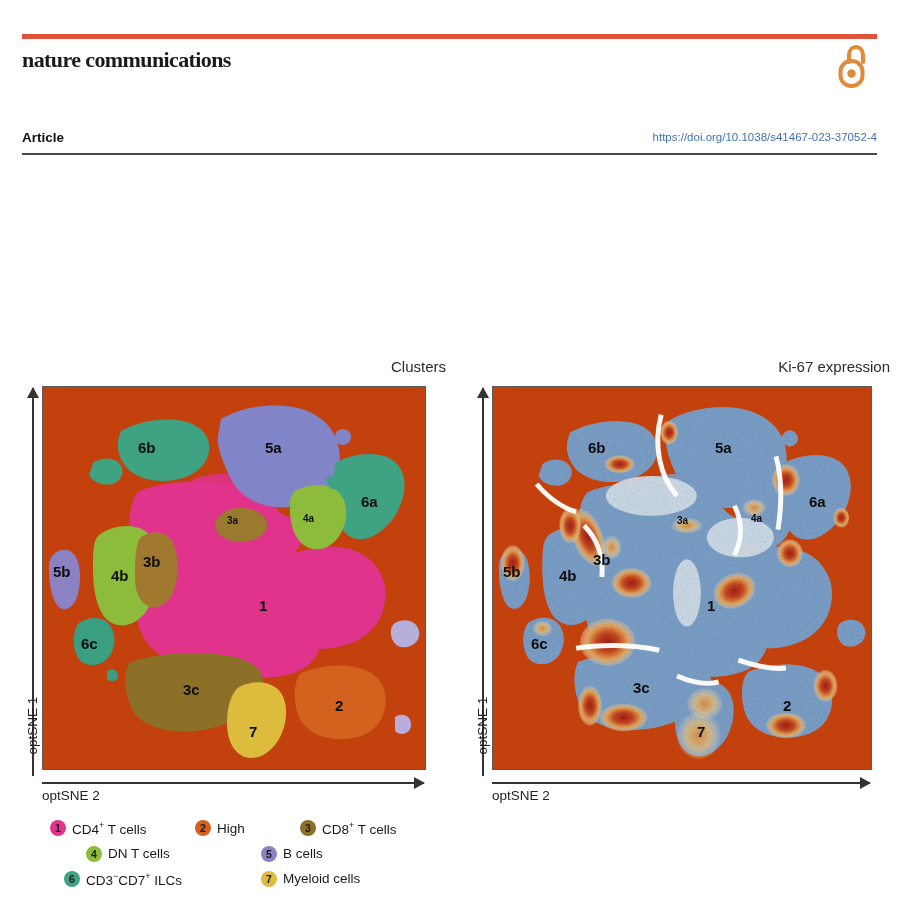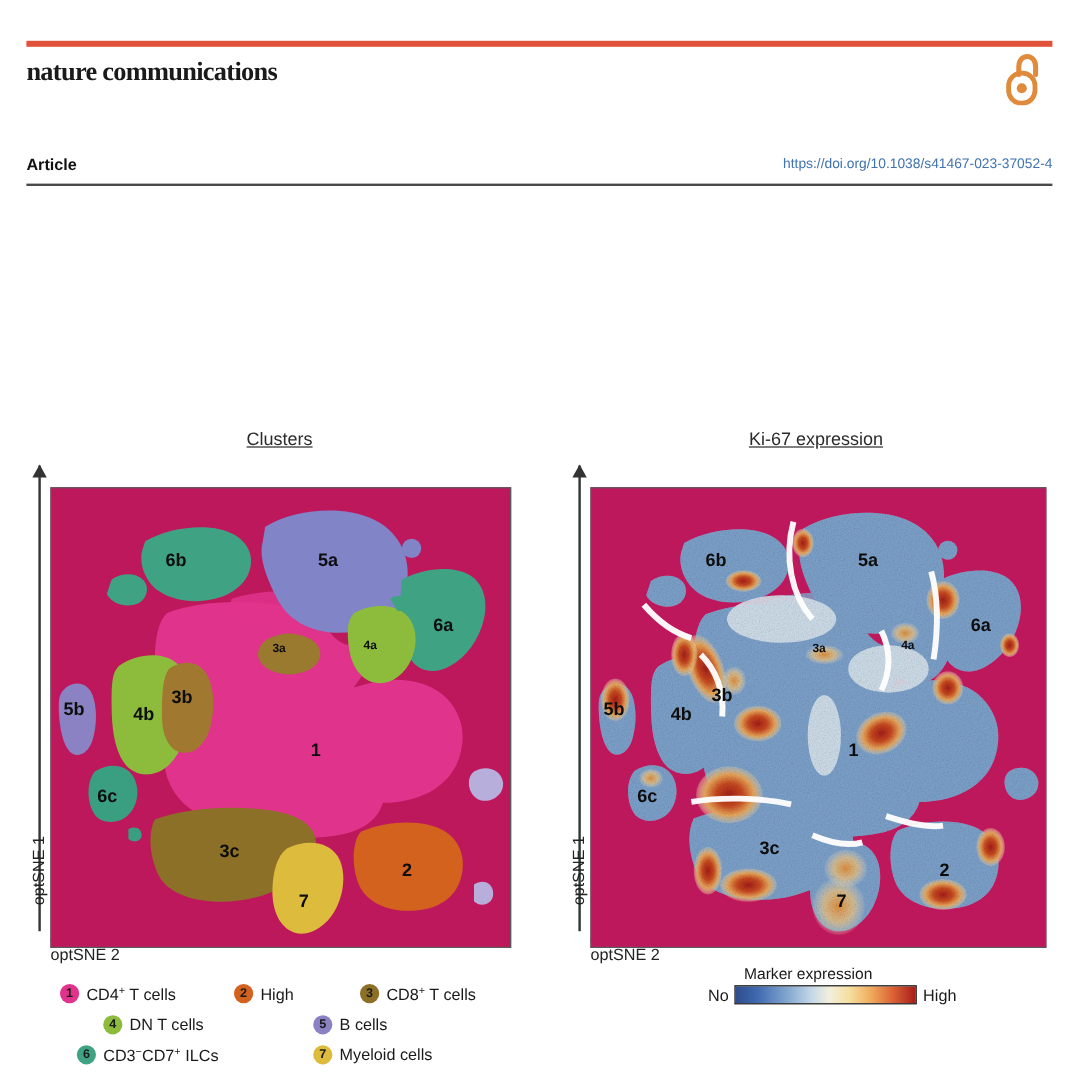--- a/index.html
+++ b/index.html
@@ -55,28 +55,28 @@
     line-height:1.12;
     letter-spacing:-0.8px;
     color:#000;
   }
 
   
   .figure{position:absolute;left:0;top:358px;width:899px;height:551px;}
 
   .panel{position:absolute;top:0;}
   .panel-title{
-    position:absolute;top:0;width:100%;text-align:center;
-    font-size:15px;color:#2b2b2b;text-decoration:underline;
+    position:absolute;top:0;width:100%;text-align:right;
+    font-size:15px;color:#2b2b2b;
   }
   .plot-frame{
-    position:absolute;top:48px;left:22px;
+    position:absolute;top:28px;left:22px;
     width:382px;height:382px;
     border:1.6px solid #5a5a5a;
-    background:#be185d;
+    background:#c2410c;
     overflow:hidden;
   }
   .panel-right .plot-frame{width:378px;}
 
   
   .axis-y{
     position:absolute;left:12px;top:30px;width:2px;height:388px;background:#333;
   }
   .axis-y::before{
     content:"";position:absolute;left:-5px;top:-1px;
@@ -449,23 +449,15 @@
           <span class="badge" style="background:#3FA383;">6</span>
           <span class="leg-label"><span>CD3</span><span class="sup">−</span><span>CD7</span><span class="sup">+</span><span> ILCs</span></span>
         </div>
         <div class="leg-item">
           <span class="badge" style="background:#DDBB3C;">7</span>
           <span class="leg-label">Myeloid cells</span>
         </div>
       </div>
     </div>
 
-    <div class="colorbar-wrap">
-      <div class="cb-title">Marker expression</div>
-      <div class="cb-row">
-        <span class="cb-end">No</span>
-        <span class="cb-bar"></span>
-        <span class="cb-end">High</span>
-      </div>
-    </div>
 
   </div>
 </div>
 
 </body></html>

